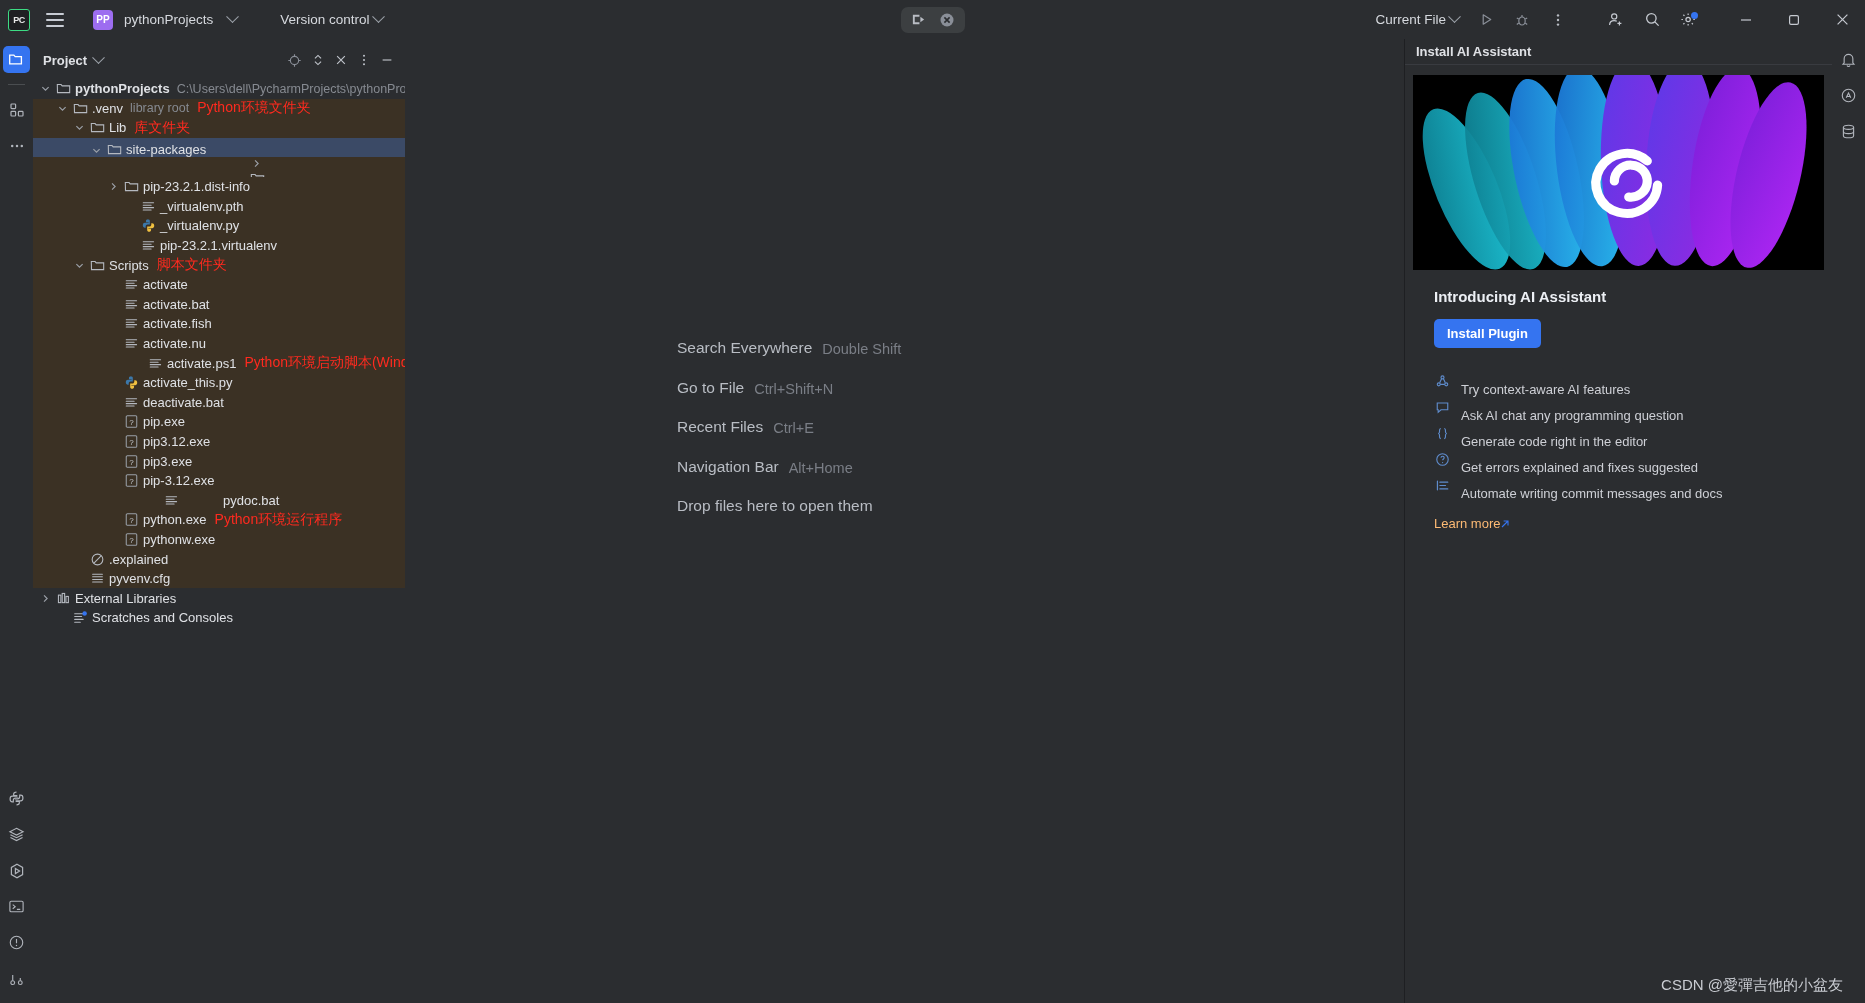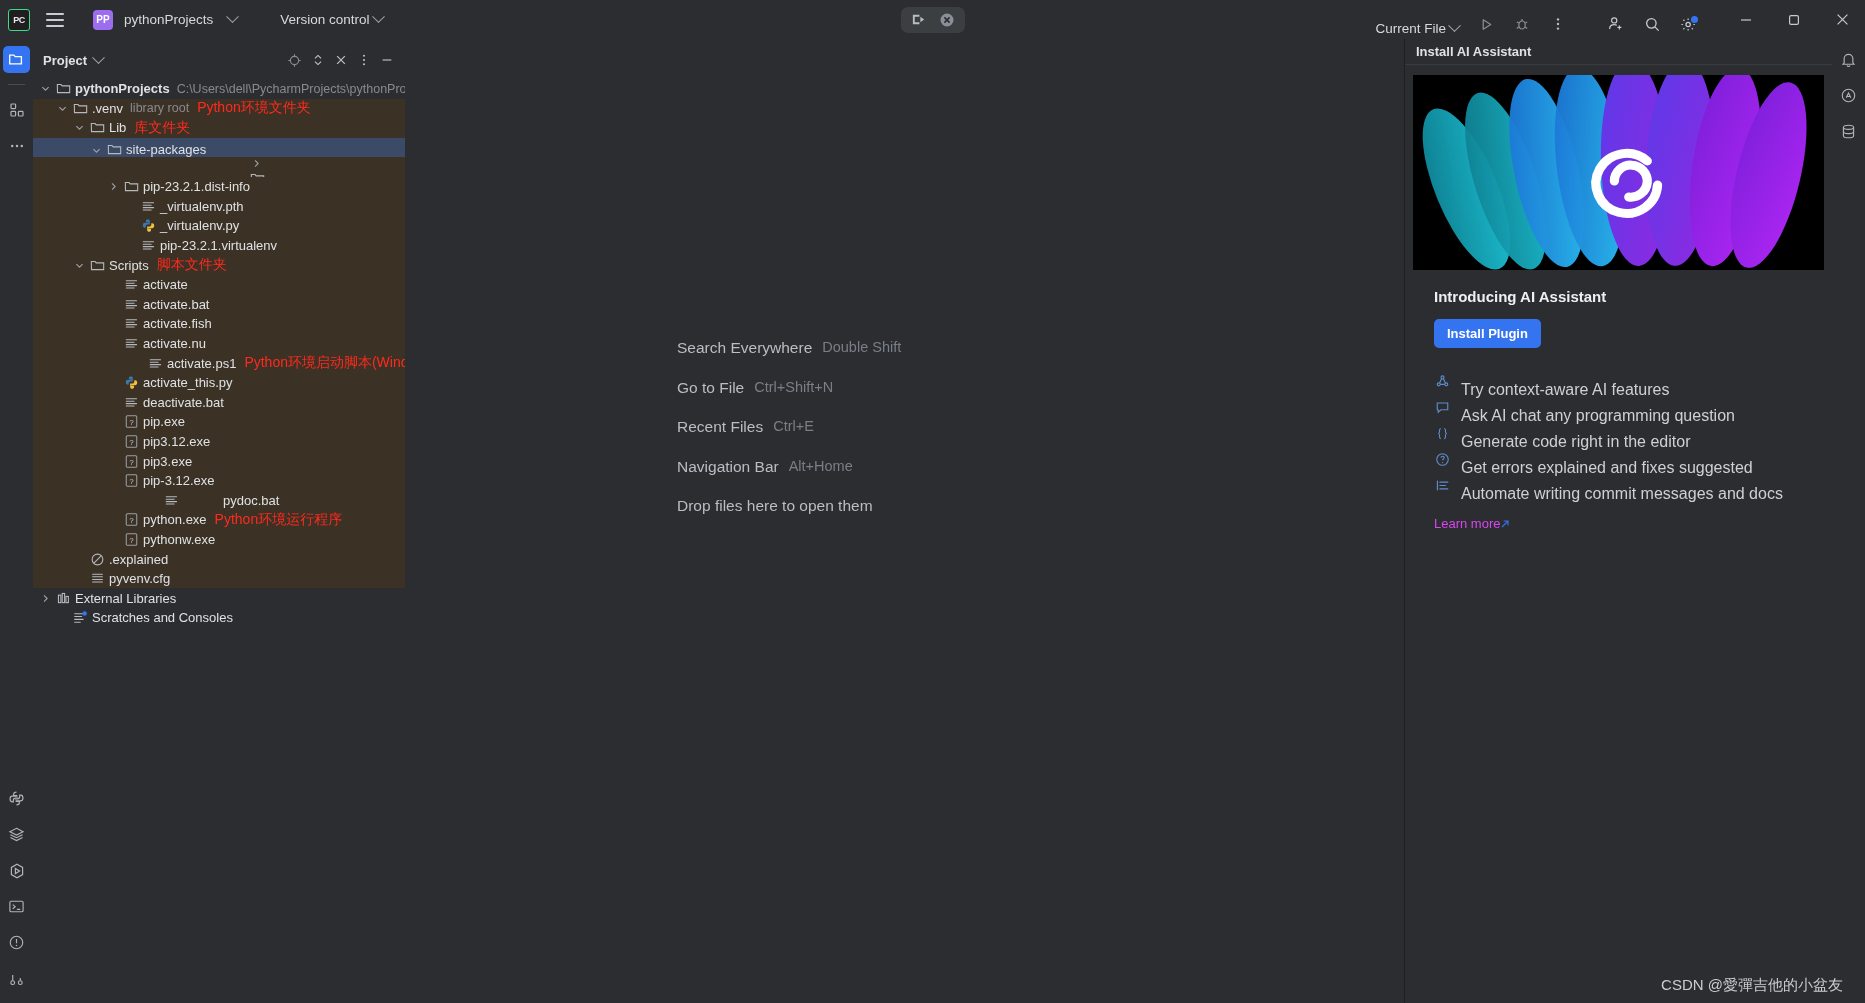--- a/index.html
+++ b/index.html
@@ -37,21 +37,21 @@
   .caret { display:inline-block; width:9px; height:9px; border-right:1.4px solid #9ba0a8; border-bottom:1.4px solid #9ba0a8; transform:rotate(45deg) translate(-2px,-2px); margin-left:4px; }
   .vcs-chip { display:flex; align-items:center; padding:3px 8px; margin-left:28px; border-radius:5px; cursor:pointer; }
 
   .tb-center {
     position:absolute; left:50%; transform:translateX(-50%);
     display:flex; align-items:center; gap:0;
     background:#3c3f41; border-radius:7px; height:26px; padding:0 4px;
   }
   .tb-center .ic { width:28px;height:24px;display:flex;align-items:center;justify-content:center;cursor:pointer;}
 
-  .tb-right { margin-left:auto; display:flex; align-items:flex-end; gap:2px; padding-right:0; }
+  .tb-right { margin-left:auto; display:flex; align-items:center; gap:2px; padding-right:0; }
   .tb-right .ic { width:34px; height:30px; display:flex; align-items:center; justify-content:center; cursor:pointer; position:relative; }
   .run-chip { display:flex; align-items:center; padding:3px 6px; border-radius:5px; cursor:pointer; margin-right:2px;}
   .wbtn { width:46px; height:39px; display:flex; align-items:center; justify-content:center; cursor:pointer;}
   .blue-dot { position:absolute; top:7px; right:7px; width:7px;height:7px;border-radius:50%;background:#3574f0; }
 
   
   .body { flex:1; display:flex; min-height:0; }
 
   
   .rail {
@@ -78,42 +78,42 @@
   .twist.none { visibility:hidden; }
   .tlabel { margin-left:4px; color:#dfe1e5; }
   .tlabel.bold { font-weight:bold; }
   .tnote { margin-left:7px; color:#868a91; font-size:12.5px; }
   .tanno { margin-left:8px; color:#ff2a1f; font-size:14px; font-weight:500; }
   .ticon { width:16px;height:16px;display:flex;align-items:center;justify-content:center;flex:0 0 16px;}
 
   
   .editor { flex:1; background:#2b2d30; position:relative; min-width:0; }
   .empty-hints { position:absolute; left:272px; top:300px; }
-  .hint { display:flex; align-items:flex-start; margin-bottom:21.5px; }
+  .hint { display:flex; align-items:flex-end; margin-bottom:21.5px; }
   .hint-label { font-size:15.5px; color:#b9bdc4; }
   .hint-key { font-size:14.5px; color:#7a7e86; margin-left:10px; }
   .hint-drop { font-size:15.5px; color:#b9bdc4; margin-top:6.5px; }
 
   
   .ai-panel { width:428px; flex:0 0 428px; background:#2b2d30; border-left:1px solid #1e1f22; display:flex; flex-direction:column; position:relative;}
   .ai-header { height:26px; display:flex; align-items:center; padding-left:11px; border-bottom:1px solid #393b40; }
   .ai-header-title { font-size:13px; font-weight:bold; color:#dfe1e5; }
   .ai-banner { height:195px; margin:10px 8px 0 8px; background:#000; position:relative; overflow:hidden; }
   .ai-content { padding:18px 0 0 29px; }
   .ai-h2 { font-size:15px; font-weight:bold; color:#eceff4; }
   .install-btn {
     margin-top:14px; display:inline-block; background:#3574f0; color:#fff;
     font-size:13px; font-weight:bold; padding:7px 13px; border-radius:5px; border:none; cursor:pointer;
     font-family:"Liberation Sans", sans-serif;
   }
   .feat-list { margin-top:22px; }
   .feat { display:flex; align-items:center; height:23.5px; margin-bottom:2.5px; }
   .feat-ic { width:17px;height:17px;flex:0 0 17px;display:flex;align-items:center;justify-content:center;margin-right:10px; }
-  .feat-text { font-size:16px; color:#ced0d6;margin-top:16px; }
-  .learn { margin-top:16px; font-size:13px; color:#d946ef; cursor:pointer; display:inline-flex; align-items:center; gap:0;}
+  .feat-text { font-size:13px; color:#ced0d6;margin-top:16px; }
+  .learn { margin-top:16px; font-size:13px; color:#fdba74; cursor:pointer; display:inline-flex; align-items:center; gap:0;}
 
   
   .rrail { width:33px; flex:0 0 33px; background:#2b2d30; display:flex; flex-direction:column; align-items:center; padding-top:7px; }
 
   .watermark {
     position:absolute; right:22px; bottom:8px; font-size:15px; color:#c9ccd2;
     font-family:"Liberation Sans", sans-serif;
   }
   svg { display:block; }
 </style>

